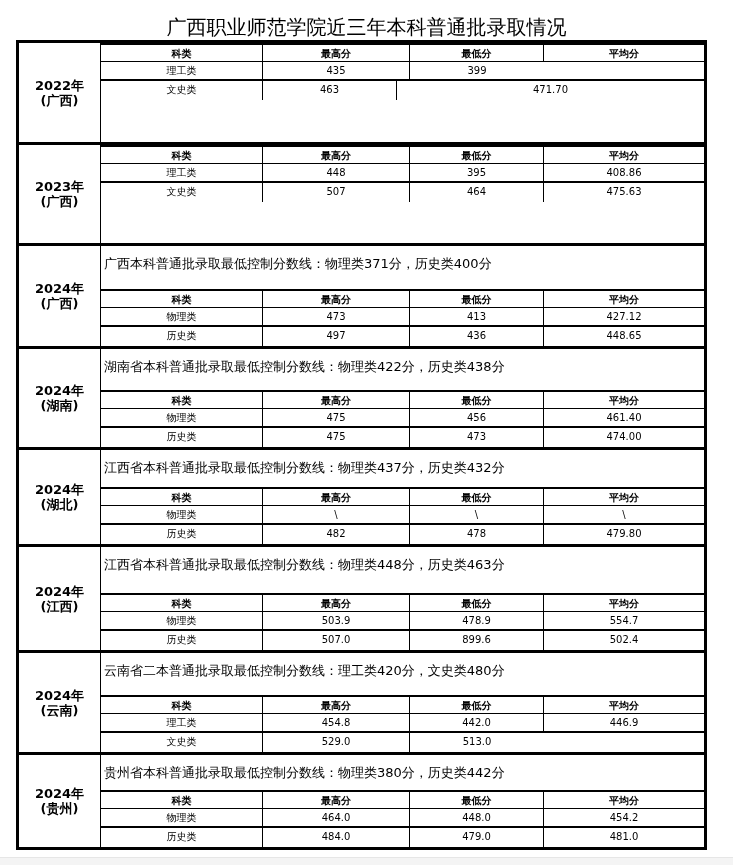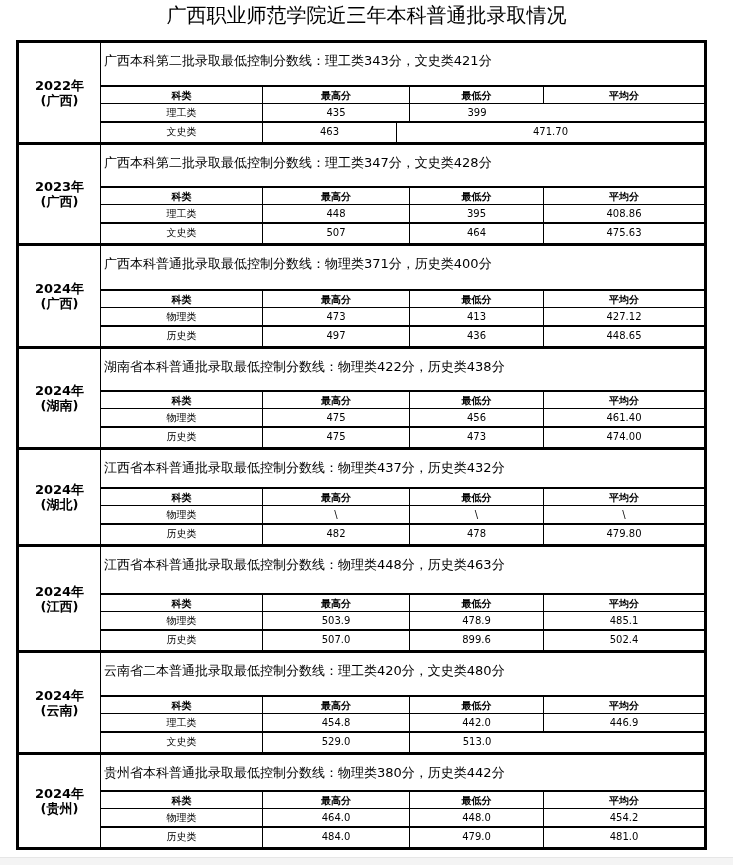--- a/index.html
+++ b/index.html
@@ -1,18 +1,18 @@
 <!DOCTYPE html>
 <html><head>
 <meta charset="utf-8">
 <style>
   html, body { margin: 0; padding: 0; background: #ffffff; }
   body { width: 733px; height: 865px; position: relative; overflow: hidden;
          font-family: "DejaVu Sans", "Liberation Sans", sans-serif; color: #000; }
-  .title { position: absolute; left: 0; top: 0; width: 733px; text-align: center;
+  .title { position: absolute; left: 0; top: 12px; width: 733px; text-align: center;
            font-size: 20px; line-height: 30px; }
   .outer { position: absolute; left: 16px; top: 40px; width: 685px;
            border: 3px solid #000; border-bottom-width: 3px; }
   .block { display: flex; border-top: 3px solid #000; box-sizing: border-box; }
   .block:first-child { border-top: none; }
   .year { width: 81px; border-right: 1px solid #000; display: flex; flex-direction: column;
           align-items: center; justify-content: center; font-weight: bold; font-size: 13px; line-height: 15px; }
   .right { flex: 1; display: flex; flex-direction: column; }
   .note { font-size: 13px; padding-left: 3px; display: flex; align-items: flex-start; padding-top: 9px; box-sizing: border-box; }
   .row { display: flex; height: 19px; box-sizing: border-box; font-size: 10px; line-height: 18px; }
@@ -28,21 +28,20 @@
 
 <div class="title">广西职业师范学院近三年本科普通批录取情况</div>
 
 <div class="outer" id="table">
   <div class="block" style="height: 99px;">
     <div class="year">
       <span>2022年</span>
       <span>(广西)</span>
     </div>
     <div class="right">
-      <div class="note" style="flex: 1 1 0%;">广西本科第二批录取最低控制分数线：理工类343分，文史类421分</div>
       <div class="row head">
         <div class="cell c0">科类</div>
         <div class="cell c1">最高分</div>
         <div class="cell c2">最低分</div>
         <div class="cell c3">平均分</div>
       </div>
       <div class="row r1">
         <div class="cell c0">理工类</div>
         <div class="cell c1">435</div>
         <div class="cell c2">399</div>
@@ -54,21 +53,20 @@
       </div>
     </div>
   </div>
 
   <div class="block" style="height: 101px;">
     <div class="year">
       <span>2023年</span>
       <span>(广西)</span>
     </div>
     <div class="right">
-      <div class="note" style="flex: 1 1 0%;">广西本科第二批录取最低控制分数线：理工类347分，文史类428分</div>
       <div class="row head">
         <div class="cell c0">科类</div>
         <div class="cell c1">最高分</div>
         <div class="cell c2">最低分</div>
         <div class="cell c3">平均分</div>
       </div>
       <div class="row r1">
         <div class="cell c0">理工类</div>
         <div class="cell c1">448</div>
         <div class="cell c2">395</div>
@@ -177,21 +175,21 @@
       <div class="row head">
         <div class="cell c0">科类</div>
         <div class="cell c1">最高分</div>
         <div class="cell c2">最低分</div>
         <div class="cell c3">平均分</div>
       </div>
       <div class="row r1">
         <div class="cell c0">物理类</div>
         <div class="cell c1">503.9</div>
         <div class="cell c2">478.9</div>
-        <div class="cell c3">485.1</div>
+        <div class="cell c3">554.7</div>
       </div>
       <div class="row r2">
         <div class="cell c0">历史类</div>
         <div class="cell c1">507.0</div>
         <div class="cell c2">899.6</div>
         <div class="cell c3">502.4</div>
       </div>
     </div>
   </div>
 

